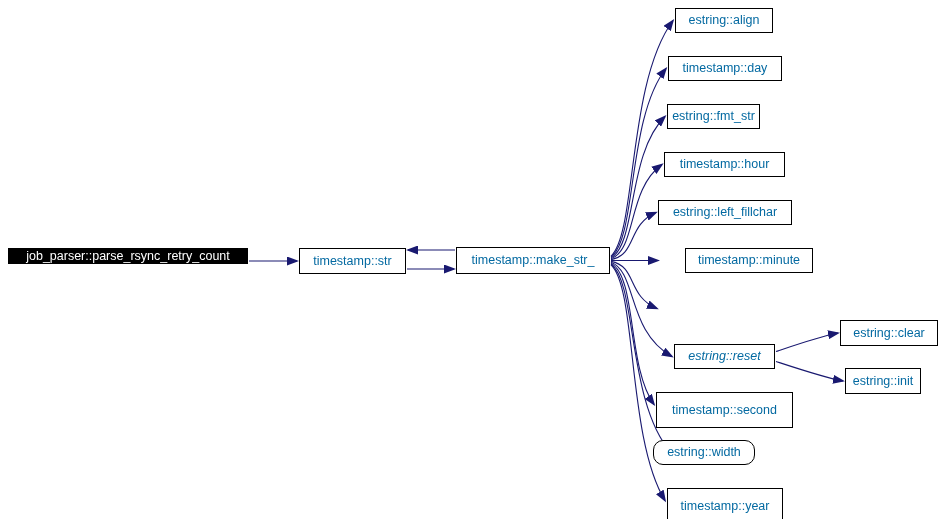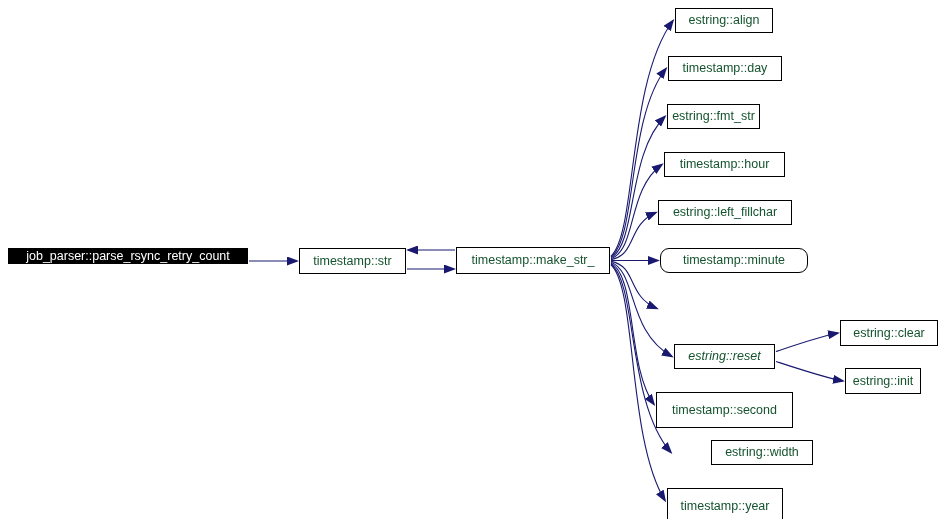--- a/index.html
+++ b/index.html
@@ -14,21 +14,21 @@
   #edge-layer {
     position: absolute;
     left: 0; top: 0;
     width: 946px; height: 519px;
   }
   .node {
     position: absolute;
     box-sizing: border-box;
     background: #ffffff;
     border: 1px solid #000000;
-    color: #14532d;
+    color: #0369a1;
     font-size: 12.5px;
     line-height: 1;
     display: flex;
     align-items: center;
     justify-content: center;
     white-space: nowrap;
     cursor: pointer;
   }
   .node.focus {
     background: #000000;
@@ -71,20 +71,20 @@
       </g>
   </svg>
 <div class="node focus" style="left: 8px; top: 248px; width: 240px; height: 16px;">job_parser::parse_rsync_retry_count</div>
     <div class="node" style="left: 299px; top: 248px; width: 107px; height: 26px;">timestamp::str</div>
     <div class="node" style="left: 456px; top: 247px; width: 154px; height: 27px;">timestamp::make_str_</div>
     <div class="node" style="left: 675px; top: 8px; width: 98px; height: 25px;">estring::align</div>
     <div class="node" style="left: 668px; top: 56px; width: 114px; height: 25px;">timestamp::day</div>
     <div class="node" style="left: 667px; top: 104px; width: 93px; height: 25px;">estring::fmt_str</div>
     <div class="node" style="left: 664px; top: 152px; width: 121px; height: 25px;">timestamp::hour</div>
     <div class="node" style="left: 658px; top: 200px; width: 134px; height: 25px;">estring::left_fillchar</div>
-    <div class="node" style="left: 660px; top: 248px; width: 148px; height: 25px; border-radius: 9px;">timestamp::minute</div>
+    <div class="node" style="left: 685px; top: 248px; width: 128px; height: 25px;">timestamp::minute</div>
     <div class="node" style="left: 674px; top: 344px; width: 101px; height: 25px; font-style: italic;">estring::reset</div>
     <div class="node" style="left: 656px; top: 392px; width: 137px; height: 36px;">timestamp::second</div>
-    <div class="node" style="left: 711px; top: 440px; width: 102px; height: 25px;">estring::width</div>
+    <div class="node" style="left: 653px; top: 440px; width: 102px; height: 25px; border-radius: 10px;">estring::width</div>
     <div class="node" style="left: 667px; top: 488px; width: 116px; height: 36px;">timestamp::year</div>
     <div class="node" style="left: 840px; top: 320px; width: 98px; height: 26px;">estring::clear</div>
     <div class="node" style="left: 845px; top: 368px; width: 76px; height: 26px;">estring::init</div>
   </div>
 
 </body></html>

